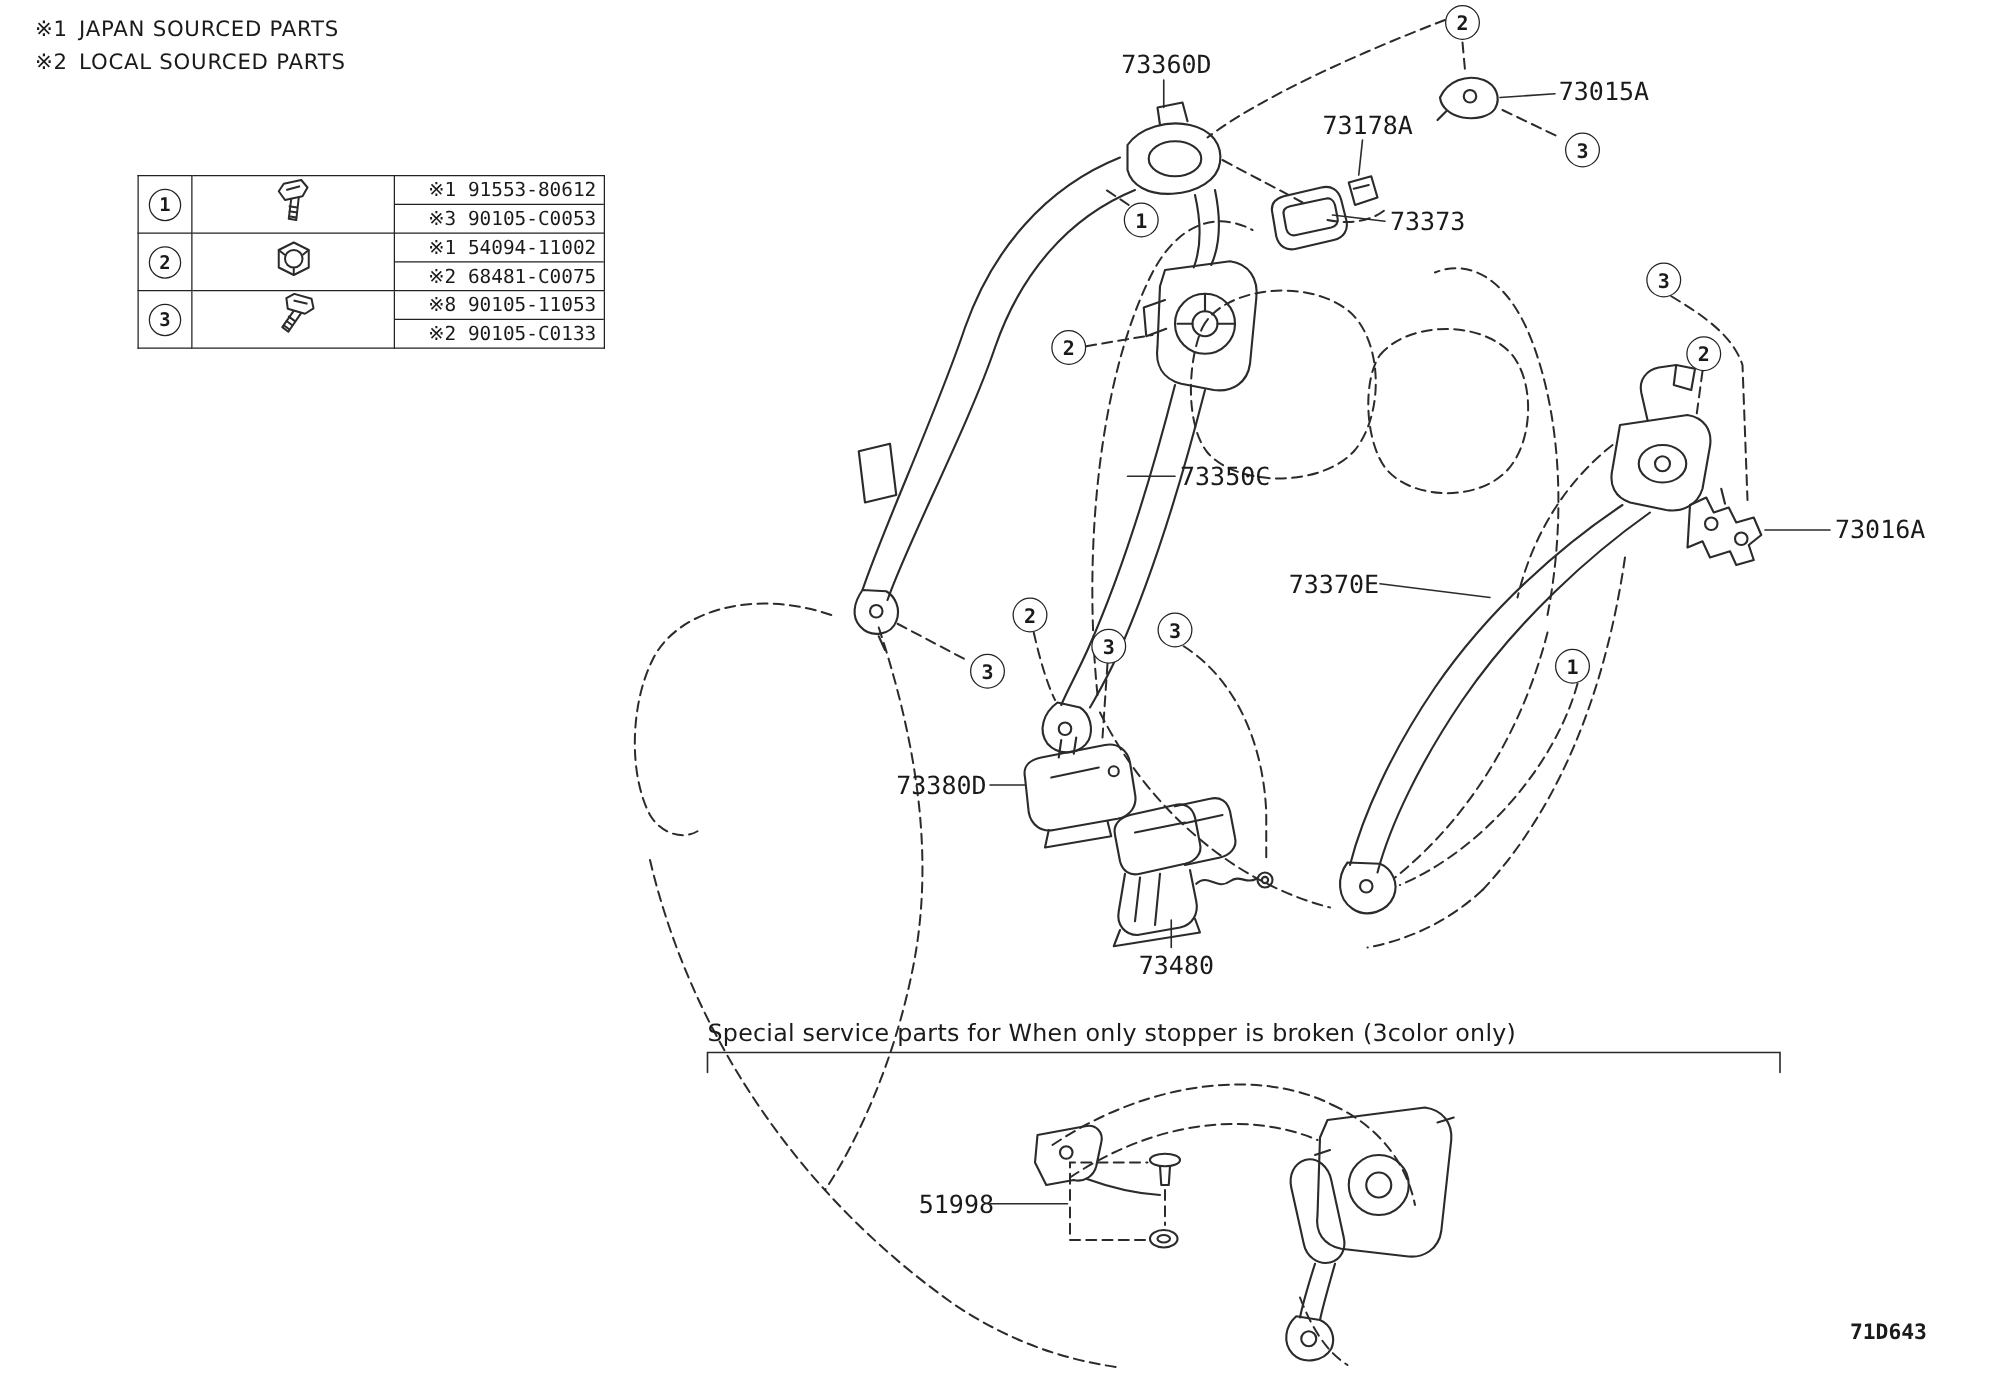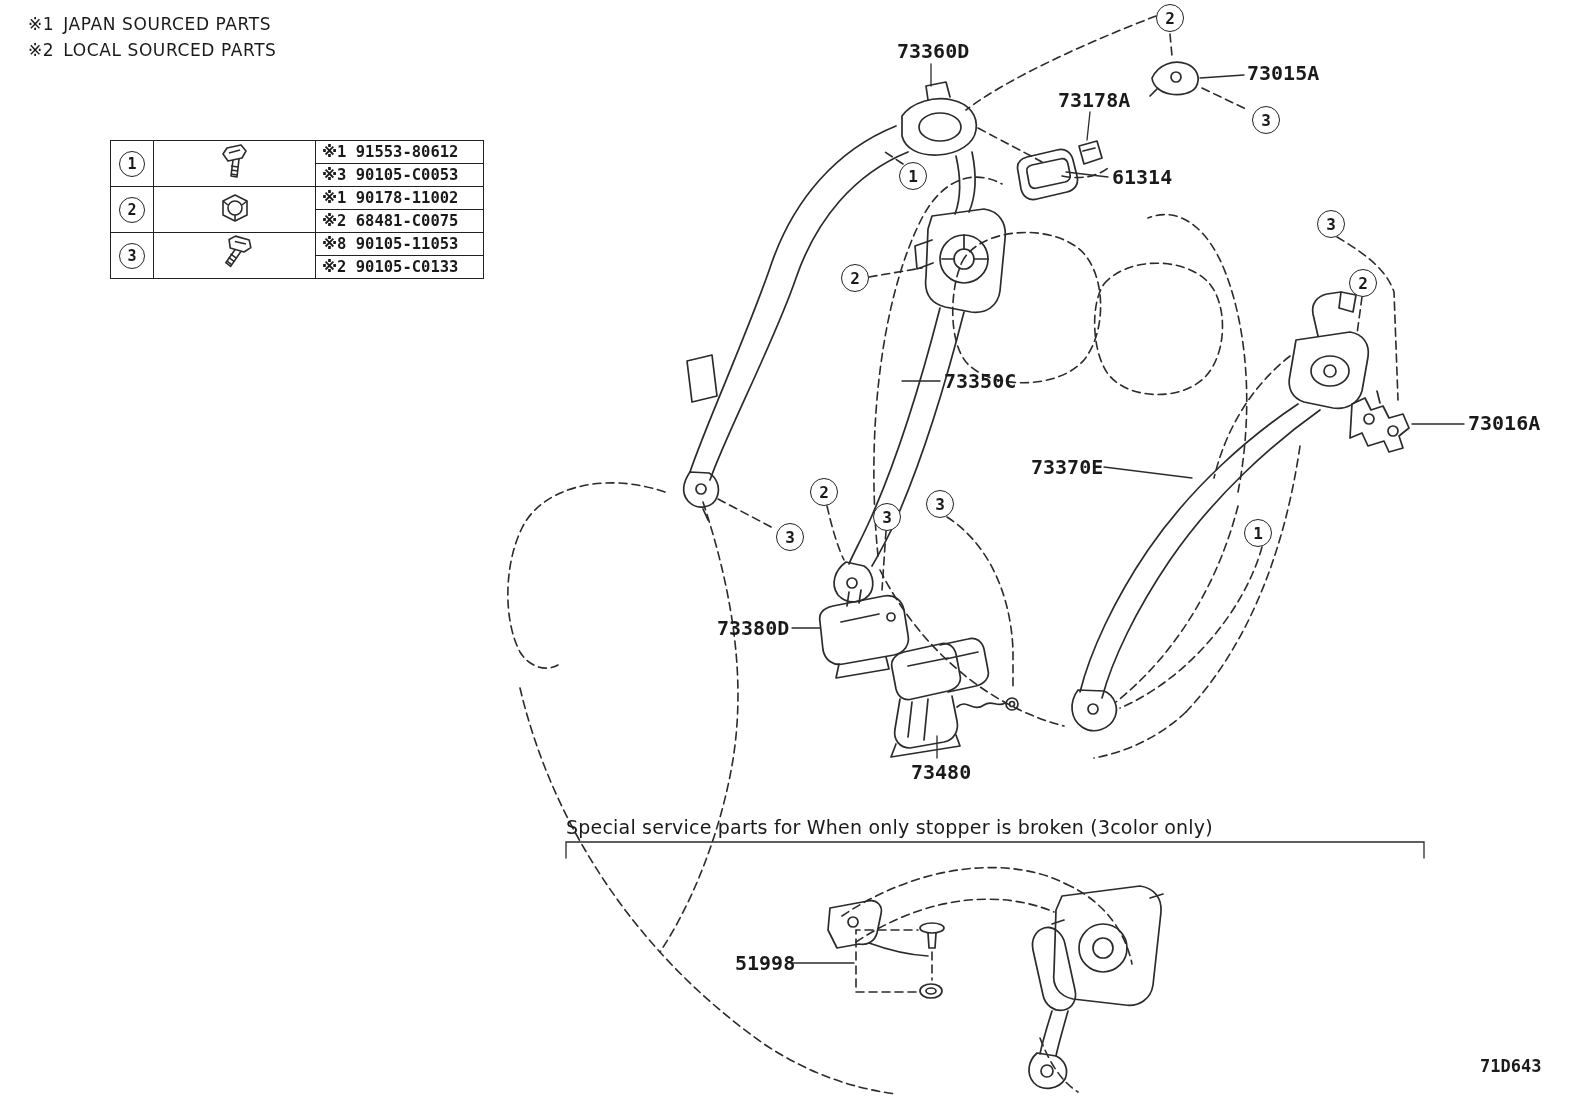--- a/index.html
+++ b/index.html
@@ -13,26 +13,26 @@
     font-family:"DejaVu Sans", sans-serif; font-size:17px; letter-spacing:0.6px; }
 
   .ftable { position:absolute; left:110px; top:140px; border-collapse:collapse; background:#fff; }
   .ftable td { border:1.6px solid #222; vertical-align:middle; padding:0; }
   .cell-callout { width:43px; text-align:center; }
   .cell-icon { width:162px; text-align:center; }
   .cell-parts { width:168px; }
   .tcallout { width:26px; height:26px; border:1.6px solid #222; border-radius:50%;
     margin:0 auto; display:flex; align-items:center; justify-content:center;
     font:bold 15px "DejaVu Sans Mono","DejaVu Sans",monospace; background:#fff; }
-  .part-line { font-family:"DejaVu Sans Mono","DejaVu Sans",monospace; font-weight:bold;
-    font-size:15.5px; line-height:22px; padding:0 6px; white-space:nowrap; }
+  .part-line { font-family:"DejaVu Sans Mono","DejaVu Sans",monospace; font-weight:normal;
+    font-size:15.5px; line-height:22px; padding:0 6px; white-space:nowrap;text-align:right; }
   .part-line + .part-line { border-top:1.2px solid #222; }
 
   .plabel { position:absolute; font-family:"DejaVu Sans Mono","DejaVu Sans",monospace;
-    font-weight:bold; font-size:20px; line-height:22px; white-space:nowrap; cursor:pointer; }
+    font-weight:normal; font-size:20px; line-height:22px; white-space:nowrap; cursor:pointer; }
 
   .callout { position:absolute; width:28px; height:28px; border:1.8px solid #222;
     border-radius:50%; background:#fff; display:flex; align-items:center; justify-content:center;
     font-family:"DejaVu Sans Mono","DejaVu Sans",monospace; font-size:16px; font-weight:bold; cursor:pointer; }
 
   .special-note { position:absolute; left:566px; top:816px; font-size:19px;
     font-family:"DejaVu Sans", sans-serif; letter-spacing:0.2px; }
   .footer-code { position:absolute; left:1480px; top:1056px;
     font-family:"DejaVu Sans Mono","DejaVu Sans",monospace; font-size:17px; font-weight:bold; }
 </style>
@@ -217,21 +217,21 @@
         </div>
       </td>
       <td class="cell-icon">
         <svg width="48" height="40" viewBox="0 0 48 40" fill="none" stroke="#2b2b2b" stroke-width="1.6" stroke-linejoin="round">
           <polygon points="24,7 36,13 36,27 24,33 12,27 12,13"></polygon>
           <circle cx="24" cy="20" r="7"></circle>
           <path d="M12,13 L17,17 M36,13 L31,17 M24,33 L24,27"></path>
         </svg>
       </td>
       <td class="cell-parts">
-        <div class="part-line">※1 90178-11002</div>
+        <div class="part-line">※1 54094-11002</div>
         <div class="part-line">※2 68481-C0075</div>
       </td>
     </tr>
     <tr>
       <td class="cell-callout">
         <div class="tcallout">
           <span>3</span>
         </div>
       </td>
       <td class="cell-icon">
@@ -248,21 +248,21 @@
         <div class="part-line">※8 90105-11053</div>
         <div class="part-line">※2 90105-C0133</div>
       </td>
     </tr>
   </tbody>
     </table>
 
   <div class="plabel" style="left:897px; top:40px">73360D</div>
   <div class="plabel" style="left:1247px; top:62px">73015A</div>
   <div class="plabel" style="left:1058px; top:89px">73178A</div>
-  <div class="plabel" style="left:1112px; top:166px">61314</div>
+  <div class="plabel" style="left:1112px; top:166px">73373</div>
   <div class="plabel" style="left:944px; top:370px">73350C</div>
   <div class="plabel" style="left:1031px; top:456px">73370E</div>
   <div class="plabel" style="left:1468px; top:412px">73016A</div>
   <div class="plabel" style="left:717px; top:617px">73380D</div>
   <div class="plabel" style="left:911px; top:761px">73480</div>
   <div class="plabel" style="left:735px; top:952px">51998</div>
 
   <div class="callout" style="left:1156px; top:4px">
       <span>2</span>
     </div>

